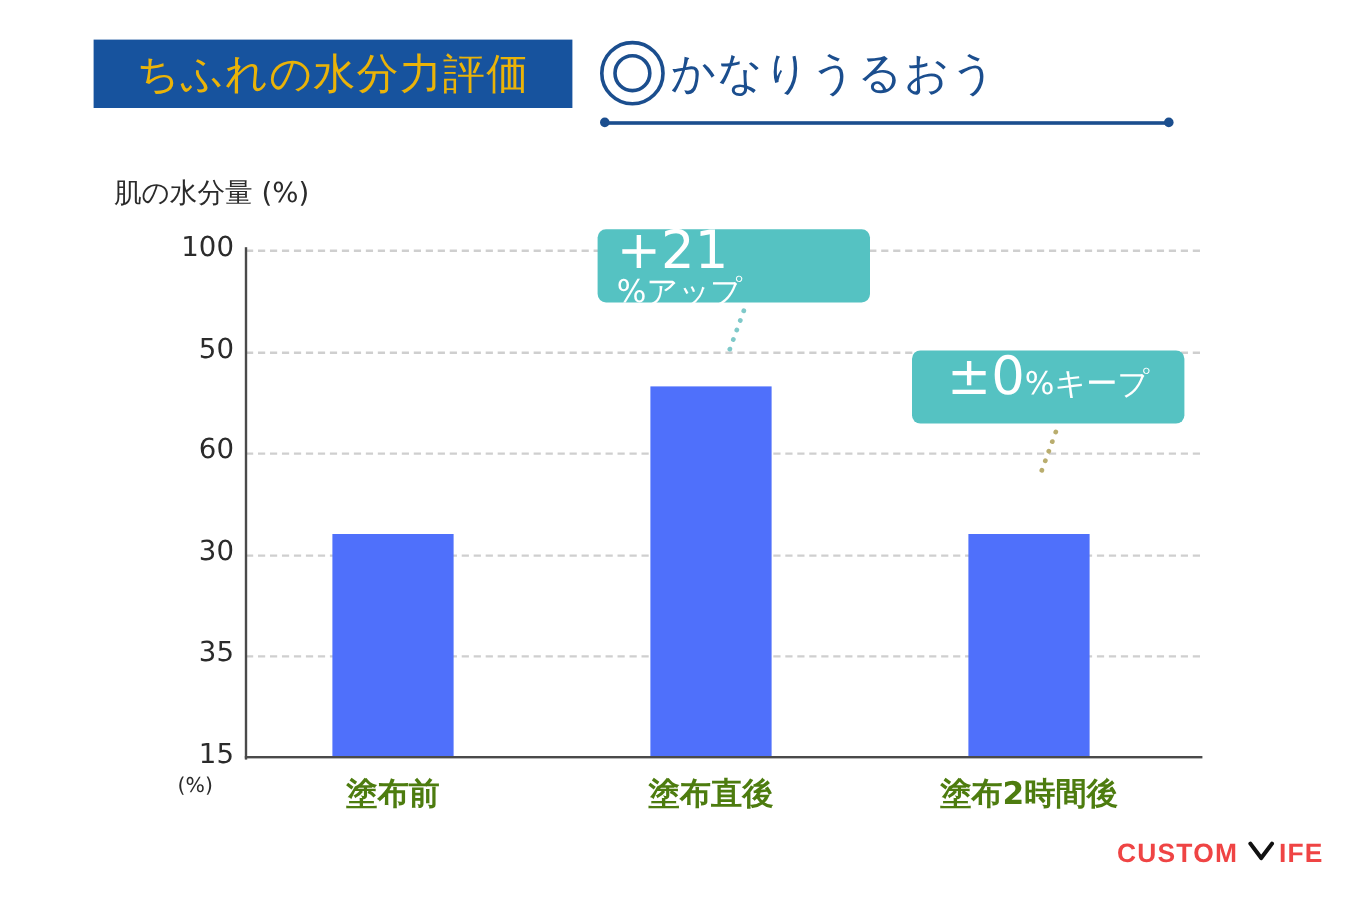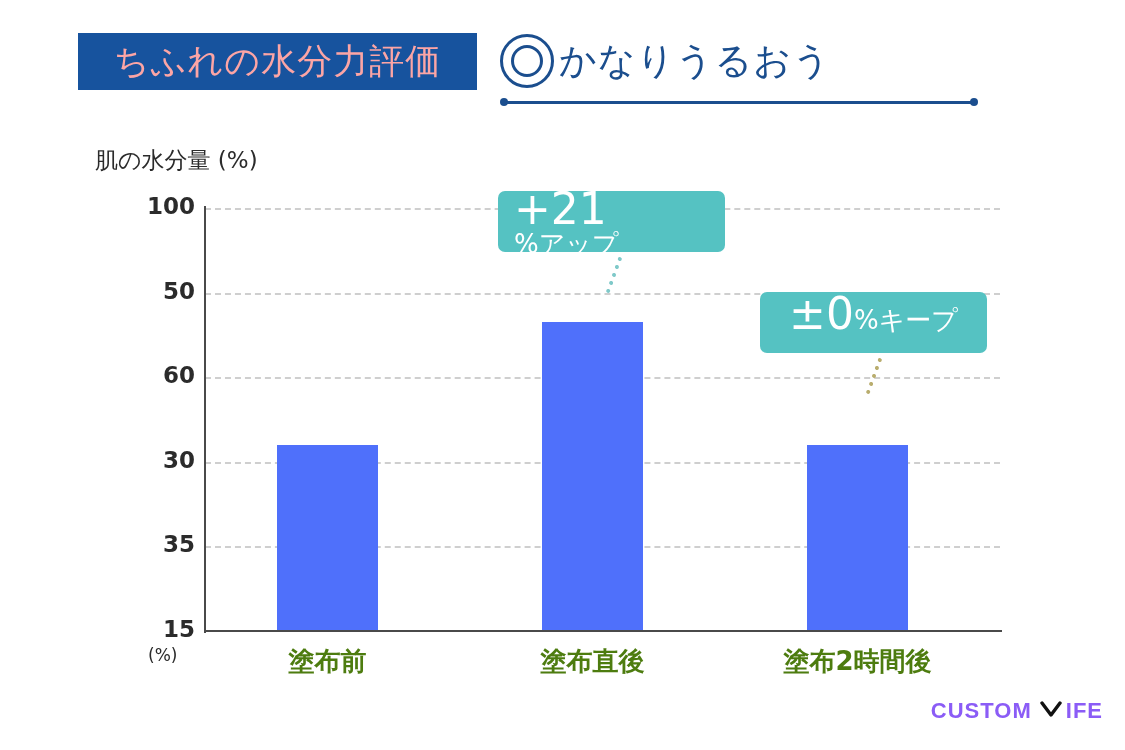--- a/index.html
+++ b/index.html
@@ -23,21 +23,21 @@
     left: 78px;
     top: 33px;
     width: 399px;
     height: 57px;
     background: #17539E;
     display: flex;
     align-items: center;
     justify-content: center;
   }
   #header-badge-text {
-    color: #fca5a5;
+    color: #eab308;
     font-size: 35px;
     letter-spacing: 1px;
     font-family: "DejaVu Sans", "Liberation Sans", sans-serif;
     white-space: nowrap;
   }
 
   #header-verdict {
     position: absolute;
     left: 500px;
     top: 26px;
@@ -157,21 +157,20 @@
     font-size: 23px;
     color: #2b2b2b;
     font-family: "DejaVu Sans", "Liberation Sans", sans-serif;
   }
   #y-tick-labels {
     position: absolute;
     left: 125px;
     top: 208px;
     width: 70px;
     height: 423px;
-    font-weight: bold;
   }
 
   #unit-note {
     position: absolute;
     left: 148px;
     top: 645px;
     font-size: 17px;
     color: #2b2b2b;
     font-family: "DejaVu Sans", "Liberation Sans", sans-serif;
   }
@@ -226,21 +225,21 @@
     position: absolute;
     right: 22px;
     top: 698px;
     display: flex;
     align-items: center;
     gap: 8px;
     font-family: "Liberation Sans", "DejaVu Sans", sans-serif;
     font-weight: bold;
     font-size: 22px;
     letter-spacing: 1px;
-    color: #8b5cf6;
+    color: #ef4444;
   }
   #logo .logo-check {
     display: inline-block;
     margin-right: -4px;
   }
 </style>
 </head>
 <body>
 
 <div id="page">

